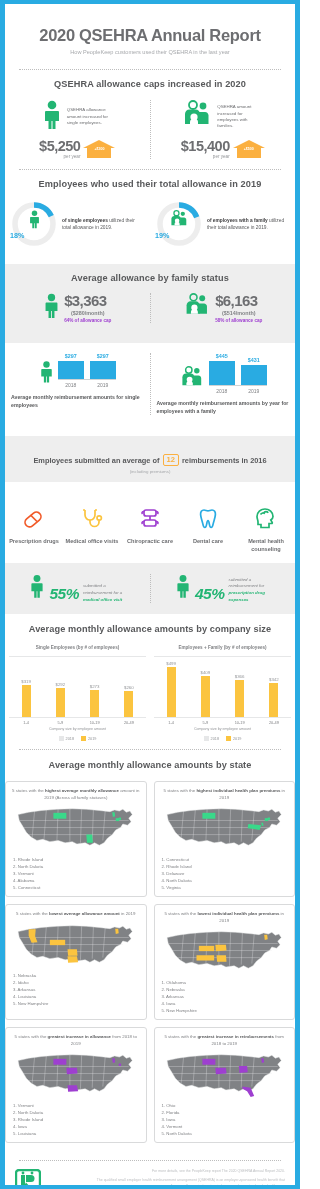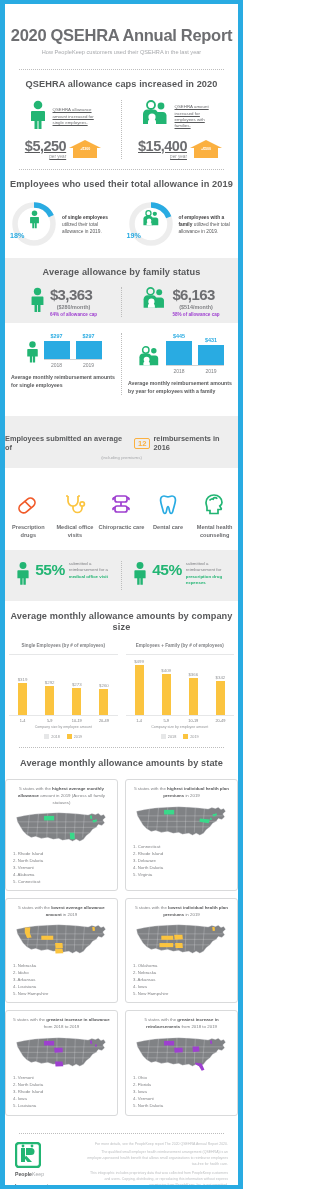--- a/index.html
+++ b/index.html
@@ -6,21 +6,21 @@
   html, body { width: 300px; }
   body {
     font-family: "Liberation Sans", sans-serif;
     background: #ffffff;
     width: 300px;
     height: 1189px;
     overflow: hidden;
     color: #58595b;
   }
   .page {
-    width: 243px;
+    width: 300px;
     height: 1189px;
     border-left: 5px solid #29abe2;
     border-right: 5px solid #29abe2;
     border-top: 4px solid #29abe2;
     border-bottom: 4px solid #29abe2;
     background: #fff;
     position: relative;
     overflow: hidden;
   }
   .inner { padding: 0 9px; }
@@ -57,21 +57,21 @@
     font-size: 5.6px;
     color: #a7a9ac;
     margin-top: 4px;
   }
 
   
   .header { padding: 22px 0 14px; }
 
   
   .caps { padding: 9px 0 10px; }
-  .caps-cols { display: flex; margin-top: 9px; text-decoration: underline; }
+  .caps-cols { display: flex; margin-top: 9px; }
   .caps-col { flex: 1; padding: 0 6px; }
   .caps-top { display: flex; align-items: center; gap: 5px; justify-content: center; }
   .caps-desc { font-size: 4.4px; line-height: 1.45; color: #6d6e71; width: 46px; }
   .caps-amt-row { display: flex; align-items: center; justify-content: center; gap: 3px; margin-top: 5px; }
   .caps-amt { font-size: 14.5px; font-weight: bold; color: #6d6e71; letter-spacing: -.5px; line-height: 1; }
   .caps-per { font-size: 4.6px; color: #939598; text-align: right; display: block; margin-top: 1px;}
   .badge-home {
     position: relative;
     width: 32px; height: 18px;
   }
@@ -102,21 +102,21 @@
     font-size: 7.2px; font-weight: bold; color: #29abe2;
   }
   .donut .glyph {
     position: absolute; left: 0; top: 10px; width: 100%;
     display: flex; justify-content: center;
   }
   .donut-desc { font-size: 4.8px; line-height: 1.5; color: #58595b; }
   .donut-desc b { color: #414042; }
 
   
-  .avgallow { padding: 9px 0 6px; }
+  .avgallow { padding: 9px 0 20px; margin-top: 6px; }
   .avg-cols { display: flex; margin-top: 8px; }
   .avg-col { flex: 1; display: flex; align-items: center; justify-content: center; gap: 4px; }
   .avg-amt { font-size: 15px; font-weight: bold; color: #6d6e71; letter-spacing: -.6px; line-height: 1; }
   .avg-month { font-size: 5.4px; font-weight: bold; color: #808285; text-align: center; margin-top: 2px; }
   .avg-cap { font-size: 4.6px; font-weight: bold; color: #9e3fd0; text-align: center; margin-top: 2px; }
 
   
   .reimb { padding: 10px 0 9px; }
   .reimb-cols { display: flex; }
   .reimb-col { flex: 1; padding: 0 6px; }
@@ -141,21 +141,21 @@
   
   .expenses { padding: 11px 0 10px; }
   .exp-row { display: flex; margin-top: 11px; }
   .exp-item { flex: 1; text-align: center; }
   .exp-icon { height: 30px; display: flex; align-items: center; justify-content: center; }
   .exp-label { font-size: 5.6px; font-weight: bold; color: #6d6e71; line-height: 1.35; margin-top: 4px; }
 
   
   .pctsubmit { padding: 11px 0 11px; }
   .pct-cols { display: flex; }
-  .pct-col { flex: 1; display: flex; align-items: flex-start; justify-content: center; gap: 4px; }
+  .pct-col { flex: 1; display: flex; align-items: flex-end; justify-content: center; gap: 4px; font-style: italic; }
   .pct-big { font-size: 15.5px; font-weight: bold; color: #22b573; letter-spacing: -.5px; }
   .pct-desc { font-size: 4.4px; line-height: 1.5; color: #808285; width: 42px; }
   .pct-desc b { color: #22b573; font-weight: bold; }
 
   
   .compsize { padding: 10px 0 8px; }
   .cs-cols { display: flex; margin-top: 9px; }
   .cs-col { flex: 1; padding: 0 4px; }
   .cs-title { text-align: center; font-size: 4.6px; font-weight: bold; color: #808285; }
   .cs-plot { position: relative; height: 62px; margin-top: 6px; border-top: 1px solid #e6e7e8; border-bottom: 1px solid #e6e7e8; }

